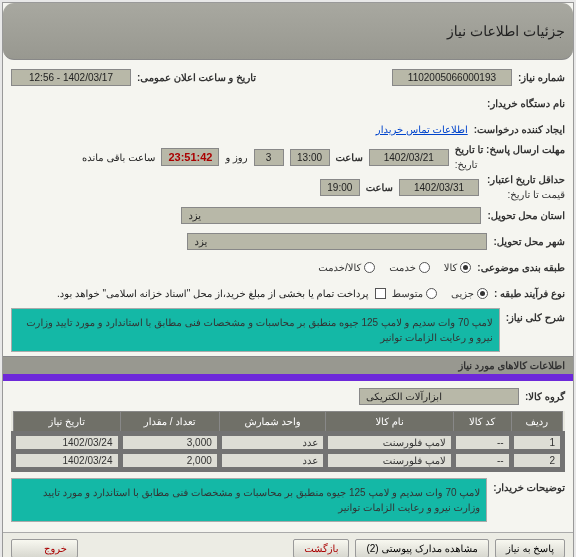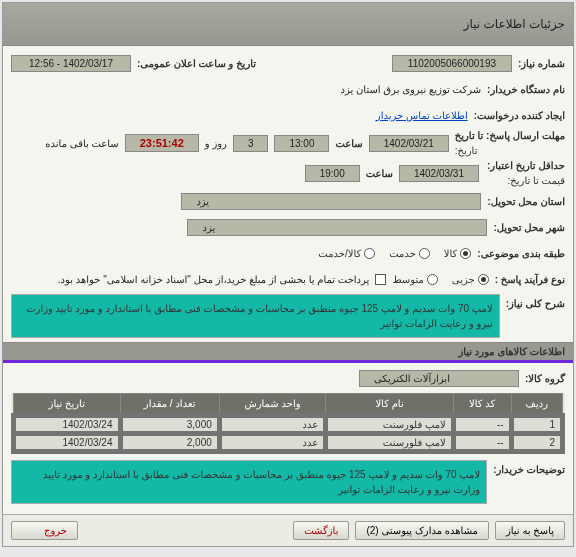--- a/index.html
+++ b/index.html
@@ -11,60 +11,61 @@
     direction: rtl;
     color: #333;
   }
   .window {
     border: 1px solid #999;
     background: #f5f5f0;
     margin: 2px;
   }
   .title-bar {
     background: linear-gradient(#a8a8a0, #989890);
-    padding: 14px 8px;
-    font-size: 12px;
+    padding: 20px 8px;
+    font-size: 14px;
     color: #222;
     border-bottom: 1px solid #888;
+    border-radius: 11px;
   }
   .content { padding: 6px 8px; }
   .row {
     display: flex;
     align-items: center;
     gap: 6px;
     margin-bottom: 4px;
     min-height: 22px;
   }
   .label {
     font-size: 10px;
     color: #333;
     white-space: nowrap;
     font-weight: bold;
   }
   .value-box {
     background: #b8b8a8;
     border: 1px solid #888;
-    padding: 2px 14px;
+    padding: 2px 6px;
     font-size: 10px;
     min-width: 40px;
     text-align: center;
     display: inline-block;
     color:#222;
   }
   .value-box.wide { min-width: 120px; }
   .value-box.text-right { text-align: left; }
   .link { color: #0044cc; text-decoration: underline; cursor: pointer; font-size:10px;}
   .plain-text { font-size: 10px; color:#222; }
   .section-header {
     background: #989890;
     padding: 3px 8px;
     font-size: 10px;
     font-weight: bold;
     border-top: 1px solid #888;
-    border-bottom: 3px solid #6d28d9;
+    border-bottom: 7px solid #6d28d9;
     margin: 4px -8px;
   }
   .radio-group { display: flex; gap: 14px; align-items: center; }
   .radio-item { display: flex; align-items: center; gap: 3px; font-size:10px;}
   .radio-dot {
     width: 11px; height: 11px; border: 1px solid #555; border-radius: 50%;
     display:inline-flex; align-items:center; justify-content:center; background:#fff;
   }
   .radio-dot.checked::after { content:""; width:5px; height:5px; background:#333; border-radius:50%; display:block;}
   .checkbox { width:11px; height:11px; border:1px solid #555; background:#fff; display:inline-block;}
@@ -130,21 +131,20 @@
     <div class="row">
       <span class="label">شماره نیاز:</span>
       <span class="value-box wide">1102005066000193</span>
       <span class="flex-fill"></span>
       <span class="label">تاریخ و ساعت اعلان عمومی:</span>
       <span class="value-box wide">1402/03/17 - 12:56</span>
     </div>
 
     <div class="row">
       <span class="label">نام دستگاه خریدار:</span>
-      <span class="plain-text">شرکت توزیع نیروی برق استان یزد</span>
     </div>
 
     <div class="row">
       <span class="label">ایجاد کننده درخواست:</span>
       <a class="link">اطلاعات تماس خریدار</a>
     </div>
 
     <div class="row">
       <div class="col" style="min-width:80px;align-items:flex-end;">
         <span class="label">مهلت ارسال پاسخ: تا تاریخ</span>
@@ -191,21 +191,21 @@
             <span>خدمت</span>
           </div>
           <div class="radio-item">
             <span class="radio-dot"></span>
             <span>کالا/خدمت</span>
           </div>
         </div>
     </div>
 
     <div class="row">
-      <span class="label">نوع فرآیند پاسخ :</span>
+      <span class="label">نوع فرآیند طبقه :</span>
       <div class="radio-group" id="process-radios">
           <div class="radio-item">
             <span class="radio-dot checked"></span>
             <span>جزیی</span>
           </div>
           <div class="radio-item">
             <span class="radio-dot"></span>
             <span>متوسط</span>
           </div>
         </div>

